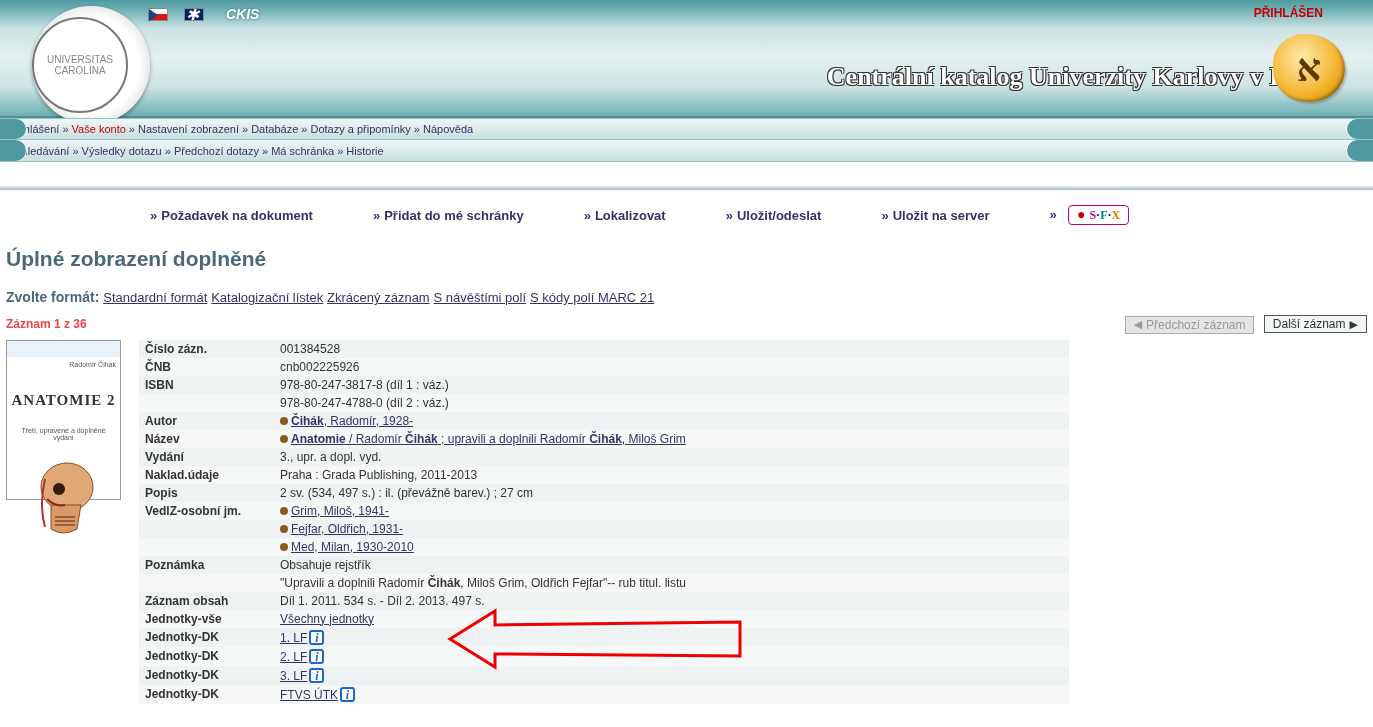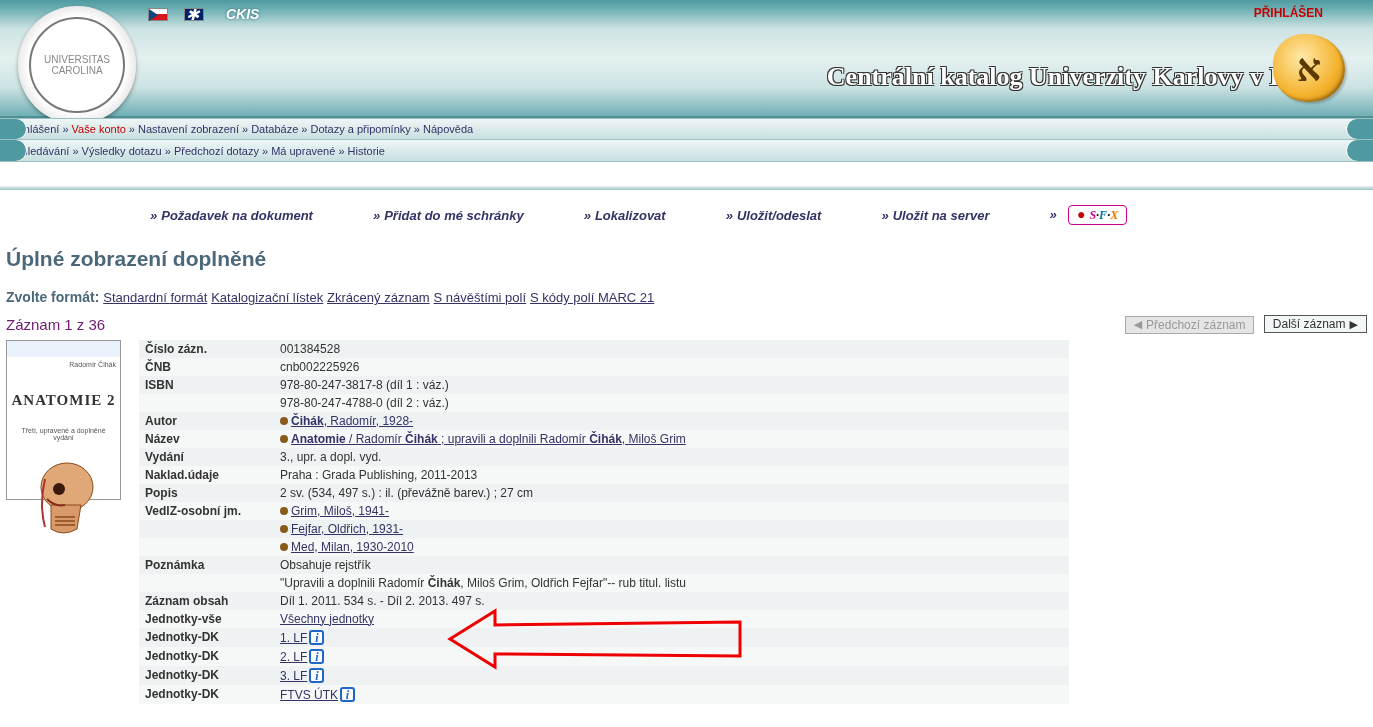--- a/index.html
+++ b/index.html
@@ -9,26 +9,26 @@
   
   .hdr {
     position: relative;
     background: linear-gradient(#4f9aa0 0%, #6fb0b4 8%, #cde3e3 25%, #e5f0f0 50%, #cde3e3 75%, #6fb0b4 100%);
     border-bottom: 2px solid #4f8f95;
     height: 118px;
     overflow: visible;
   }
   .seal {
     position: absolute;
-    left: 18px; top: 6px;
+    left: 32px; top: 6px;
     width: 118px; height: 118px;
     border-radius: 50%;
     background: radial-gradient(circle at 50% 50%, #fff 58%, #b8b8b8 100%);
     box-shadow: 0 2px 4px rgba(0,0,0,.35);
-    display: flex; align-items: center; justify-content: center;
+    display: flex; align-items: center; justify-content: flex-start;
   }
   .seal-inner {
     width: 96px; height: 96px; border-radius: 50%;
     border: 2px solid #777;
     display:flex;align-items:center;justify-content:center;
     font-size:10px;color:#888;text-align:center;
     background: #fff;
   }
   .flags { position: absolute; left: 148px; top: 6px; display:flex; gap:16px; align-items:center;font-style:italic; }
   .flag { width:20px; height:13px; display:inline-block; border:1px solid #888; }
@@ -80,42 +80,42 @@
     border-bottom:1px solid #fff;
   }
 
   
   .actions {
     display:flex; align-items:center;
     padding: 14px 30px 14px 150px;
     gap: 60px;
     font-size:13px; font-weight:bold; color:#336;
   }
-  .actions a { color:#336; text-decoration:none;font-style:italic; }
+  .actions a { color:#336; text-decoration:none; }
   .actions .chev { color:#336; font-weight:bold; margin-right:4px; }
   .sfx {
     display:inline-block; background:#fff; border:1px solid #c08; border-radius:4px;
     padding:1px 8px; font-size:12px; color:#000; font-weight:bold;
     font-family: Georgia, serif;
   }
   .sfx .s{color:#c08;} .sfx .f{color:#07a;} .sfx .x{color:#e70;}
   .bullet-red { color:#c40000; font-size:14px; margin-right:4px; }
 
   
   .content { padding: 4px 6px 20px; }
   h1.page-title {
     font-family: Verdana, sans-serif;
     color:#4b687b; font-size:21px; font-weight:bold;
     margin: 4px 0 18px;
   }
   .format-row { font-size:14px; color:#4b687b; font-weight:bold; margin-bottom:10px; }
   .format-row a { font-size:13px; font-weight:normal; color:#336; }
 
   .recnav { display:flex; justify-content:space-between; align-items:center; margin-bottom:6px; }
-  .reccount { font-size:15px; color:#701a75; font-weight:normal; }
+  .reccount { font-size:12px; color:#ef4444; font-weight:bold; }
   .recbtn {
     display:inline-flex; align-items:center; gap:4px;
     background:#f3f6f6; border:1px solid #555;
     padding:1px 8px; font-size:12px; color:#333; cursor:pointer;
     margin-left:6px;
   }
   .recbtn.disabled { color:#999; border-color:#aaa; background:#e5e5e5; cursor:default; }
   .tri { font-size:11px; }
 
   .record-wrap { display:flex; gap:18px; align-items:flex-start; }
@@ -166,21 +166,21 @@
 </div>
 
 <div class="navbar">
   <div class="cap left"></div>
   <span id="nav1-slot"><span class="sep"> » </span><a href="#">Odhlášení</a><span class="sep"> » </span><a href="#" class="active">Vaše konto</a><span class="sep"> » </span><a href="#">Nastavení zobrazení</a><span class="sep"> » </span><a href="#">Databáze</a><span class="sep"> » </span><a href="#">Dotazy a připomínky</a><span class="sep"> » </span><a href="#">Nápověda</a></span>
   <div class="cap right"></div>
 </div>
 
 <div class="navbar navbar2">
   <div class="cap left"></div>
-  <span id="nav2-slot"><span class="sep"> » </span><a href="#">Vyhledávání</a><span class="sep"> » </span><a href="#">Výsledky dotazu</a><span class="sep"> » </span><a href="#">Předchozí dotazy</a><span class="sep"> » </span><a href="#">Má upravené</a><span class="sep"> » </span><a href="#">Historie</a></span>
+  <span id="nav2-slot"><span class="sep"> » </span><a href="#">Vyhledávání</a><span class="sep"> » </span><a href="#">Výsledky dotazu</a><span class="sep"> » </span><a href="#">Předchozí dotazy</a><span class="sep"> » </span><a href="#">Má schránka</a><span class="sep"> » </span><a href="#">Historie</a></span>
   <div class="cap right"></div>
 </div>
 
 <div style="height:24px"></div>
 <div class="thinbar"></div>
 
 <div class="actions">
   <span id="actions-slot" style="display:contents"><a href="#"><span class="chev">»</span>Požadavek na dokument</a><a href="#"><span class="chev">»</span>Přidat do mé schránky</a><a href="#"><span class="chev">»</span>Lokalizovat</a><a href="#"><span class="chev">»</span>Uložit/odeslat</a><a href="#"><span class="chev">»</span>Uložit na server</a></span>
   <a href="#">
     <span class="chev">»&nbsp;</span>

